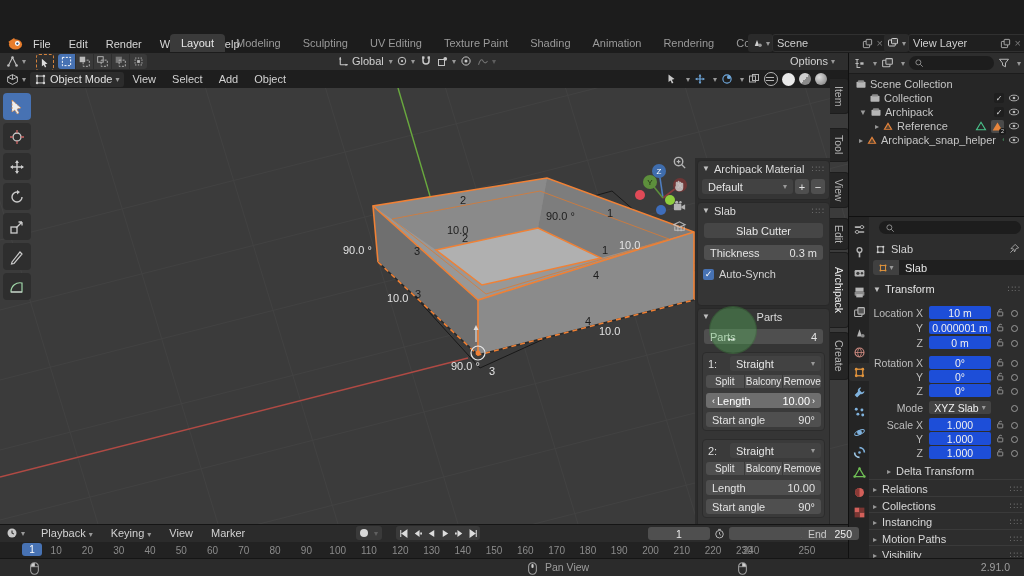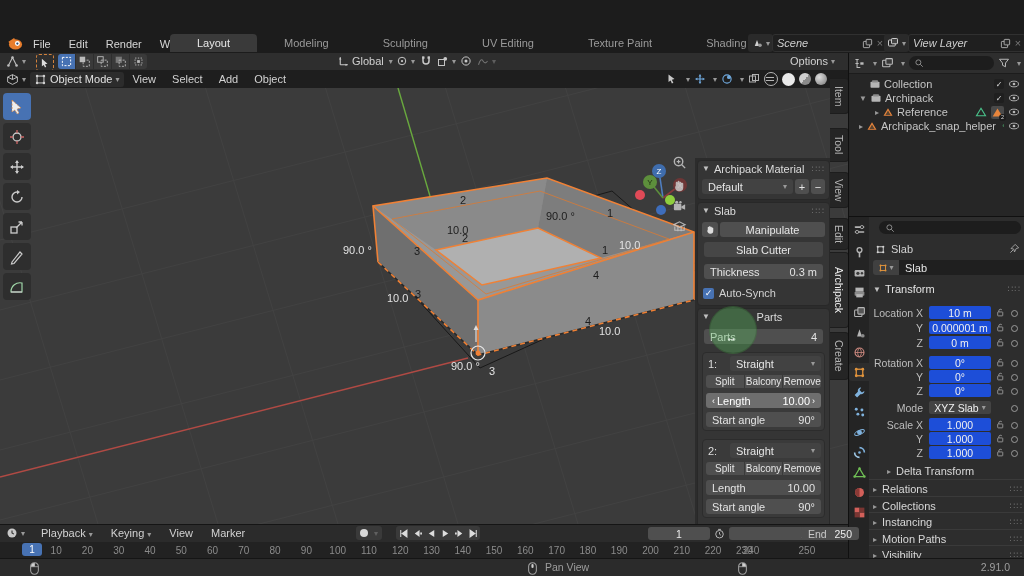--- a/index.html
+++ b/index.html
@@ -4,23 +4,23 @@
 <style>
   html,body{margin:0;padding:0;background:#000;}
   #app{position:relative;width:1024px;height:576px;background:#1c1c1c;overflow:hidden;
        font-family:"Liberation Sans",sans-serif;font-size:11px;color:#d1d1d1;}
   .abs{position:absolute;}
   .icon svg,.i svg{display:block;width:100%;height:100%;}
   .chev{font-size:8px;color:#999;margin-left:3px;}
   
   #topbar{position:absolute;left:0;top:0;width:1024px;height:53px;background:#1c1c1c;border-bottom:1px solid #101010;}
   .menu{padding:0 9px;color:#d6d6d6;line-height:18px;display:inline-block;}
-  .wstab{padding:2px 27px;color:#9a9a9a;border-radius:4px 4px 0 0;display:inline-block;line-height:14px;}
+  .wstab{padding:2px 11px;color:#9a9a9a;border-radius:4px 4px 0 0;display:inline-block;line-height:14px;}
   .wstab.active{background:#3a3a3a;color:#e8e8e8;}
-  .selfield{background:#1f1f1f;border:1px solid #303030;border-radius:3px;height:16px;display:flex;align-items:center;padding:0 4px;color:#cfcfcf;font-style:italic;}
+  .selfield{background:#1f1f1f;border:1px solid #303030;border-radius:3px;height:16px;display:flex;align-items:center;padding:0 4px;color:#cfcfcf;}
   .iconchip{background:#2a2a2a;border-radius:3px;height:18px;display:flex;align-items:center;padding:0 3px;}
   
   #toolsettings{position:absolute;left:0;top:53px;width:848px;height:17px;background:#2e2e2e;border-bottom:1px solid #181818;}
   
   #viewport{position:absolute;left:0;top:70px;width:848px;height:454px;background:#3b3b3b;overflow:hidden;}
   #vpheader{position:absolute;left:0;top:0;width:848px;height:18px;background:rgba(28,28,28,.93);display:flex;align-items:center;}
   .vmenu{padding:0 8px;color:#d2d2d2;}
   .modechip{display:flex;align-items:center;background:#2c2c2c;border-radius:3px;height:15px;padding:0 5px;margin-left:4px;color:#e0e0e0;}
   .vplabel{position:absolute;font-size:11px;white-space:nowrap;}
   .vplabel.dark{color:#1d1d1d;} .vplabel.light{color:#e2e2e2;}
@@ -492,32 +492,20 @@
             </div>
         </div>
       </div>
 
       <div class="panelbox" style="top:44px;height:102px;">
         <div class="phdr">
           <span class="tri-d">▼</span>
             <span>Slab</span>
             <span class="dots">∷∷</span>
         </div>
-        <div style="display:flex;align-items:center;gap:2px;padding:4px 4px 0 4px;">
-          <div class="nbtn" style="width:16px;">
-              <span class="i" style="width:11px;height:11px;">
-                <svg viewBox="0 0 16 16">
-                  <path d="M4 9 V5 a1 1 0 0 1 2 0 v-1 a1 1 0 0 1 2 0 v1 a1 1 0 0 1 2 0 v1 a1 1 0 0 1 2 0 v4 a4 4 0 0 1 -4 4 h-1 a4 4 0 0 1 -3.4 -5.4 z" fill="#ddd"></path>
-                </svg>
-              </span>
-            </div>
-          <div class="nbtn" style="flex:1;">
-              <span>Manipulate</span>
-            </div>
-        </div>
         <div class="nbtn" style="margin:5px 6px 0 6px;background:#464646;">
             <span>Slab Cutter</span>
           </div>
         <div class="slider" style="margin:7px 6px 0 6px;">
           <span>Thickness</span>
           <span class="val">0.3 m</span>
         </div>
         <div style="display:flex;align-items:center;gap:5px;padding:8px 0 0 5px;">
           <span style="width:11px;height:11px;background:#4772b3;border-radius:2px;color:#fff;font-size:9px;display:flex;align-items:center;justify-content:center;">✓</span>
           <span>Auto-Synch</span>
@@ -621,20 +609,29 @@
           </span>
       </div>
       <span class="i" style="width:12px;height:12px;">
           <svg viewBox="0 0 16 16">
             <path d="M2 3 H14 L10 8 V13 L6 11 V8 Z" fill="none" stroke="#bbb" stroke-width="1.3"></path>
           </svg>
         </span>
         <span class="chev">▾</span>
     </div>
     <div style="padding-top:3px;">
+      <div class="orow">
+        <span class="oi i">
+            <svg viewBox="0 0 16 16">
+              <rect x="2" y="5" width="12" height="8" rx="1" fill="#b5b5b5"></rect>
+              <rect x="4" y="3" width="8" height="3" rx="1" fill="#8a8a8a"></rect>
+            </svg>
+          </span>
+        <span>Scene Collection</span>
+      </div>
       <div class="orow" style="padding-left:20px;">
         <span class="oi i">
             <svg viewBox="0 0 16 16">
               <rect x="2" y="5" width="12" height="8" rx="1" fill="#b5b5b5"></rect>
               <rect x="4" y="3" width="8" height="3" rx="1" fill="#8a8a8a"></rect>
             </svg>
           </span>
         <span>Collection</span>
         <span class="oright">
           <span style="width:10px;height:10px;background:#1f1f1f;border-radius:2px;color:#ddd;font-size:8px;display:flex;align-items:center;justify-content:center;">✓</span>

